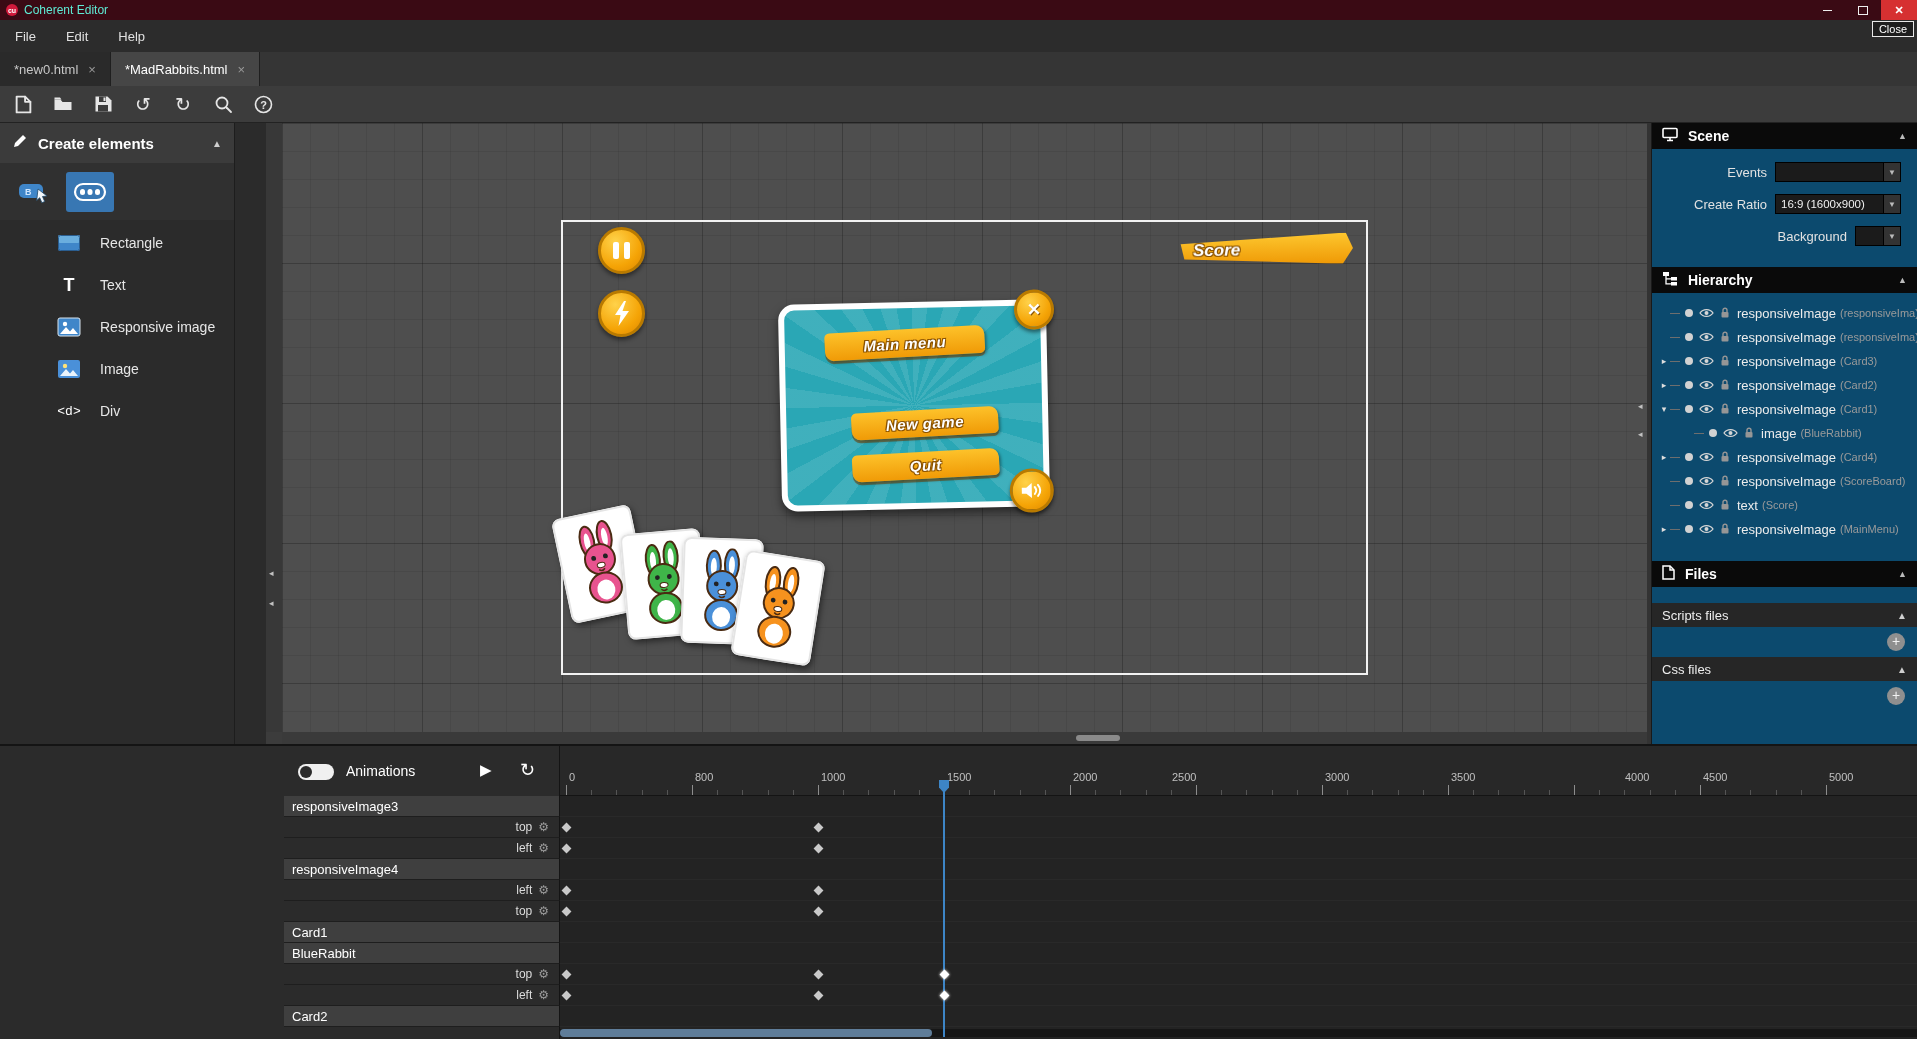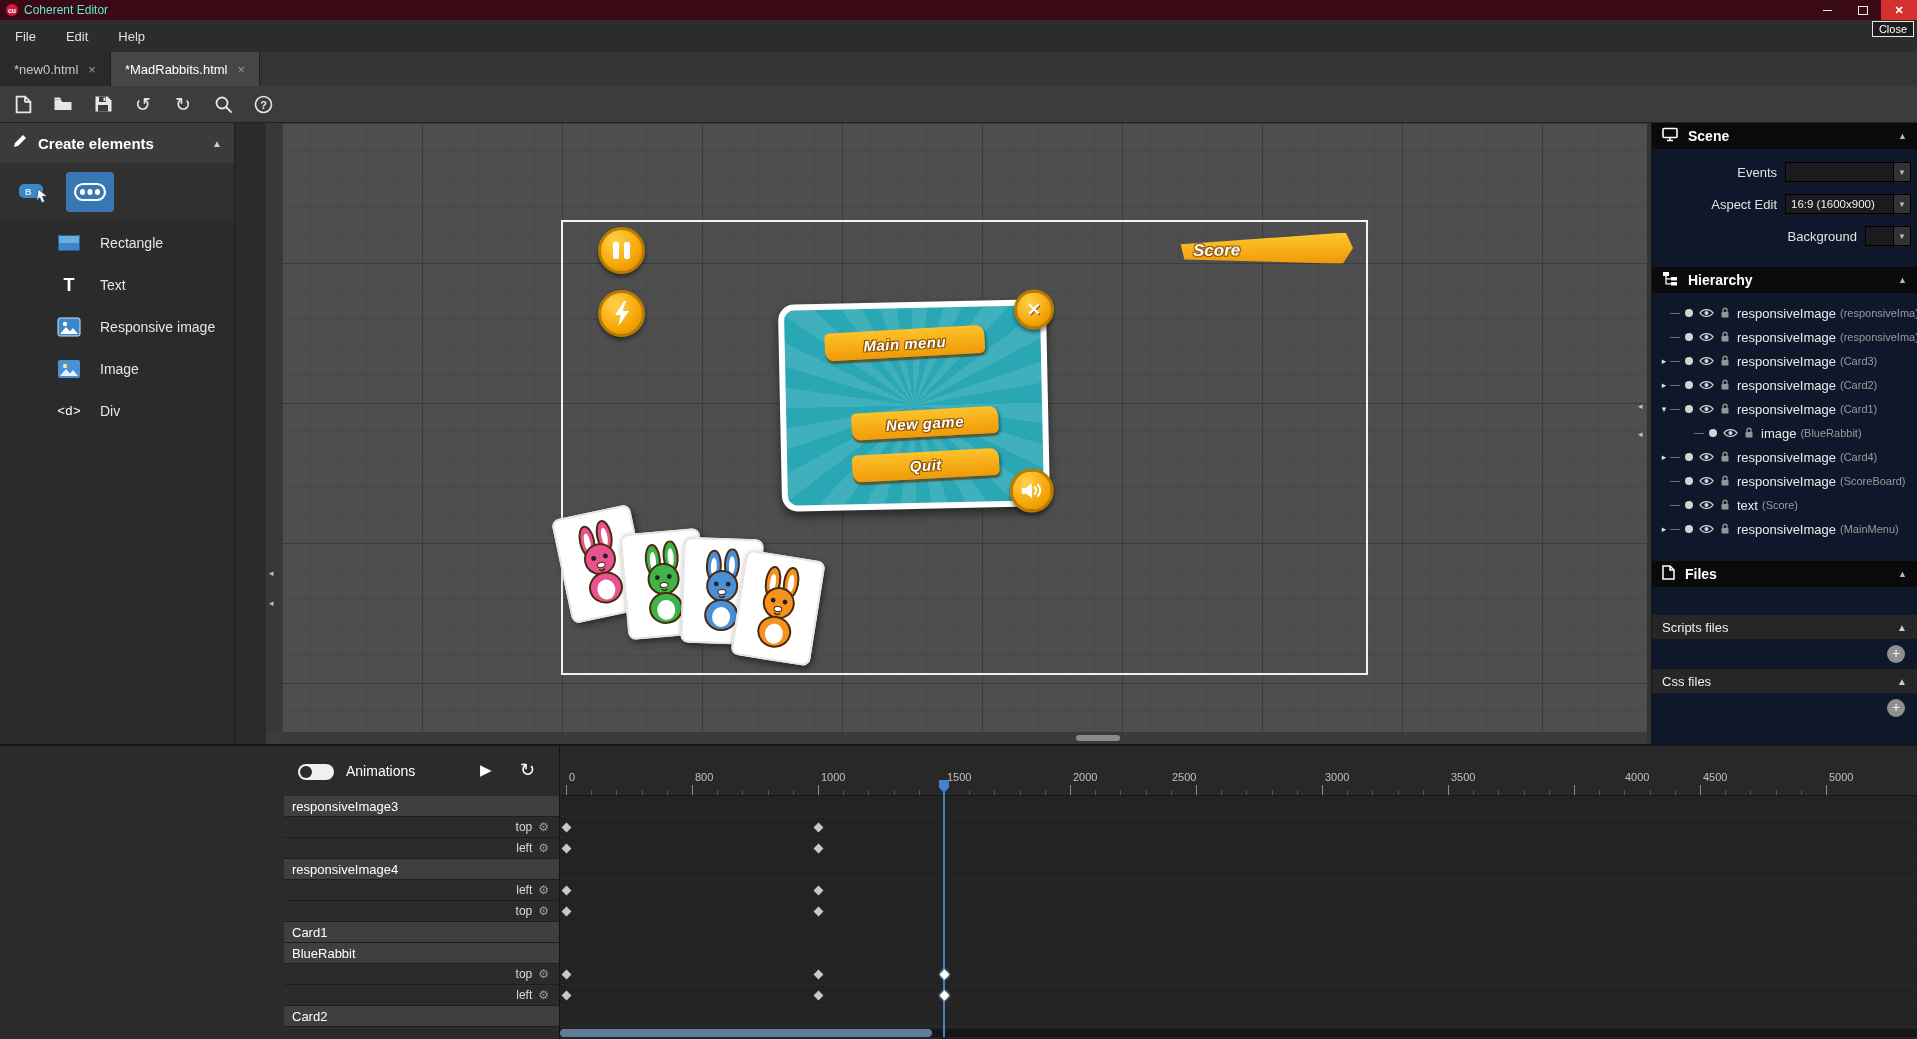--- a/index.html
+++ b/index.html
@@ -95,44 +95,44 @@
     box-shadow:0 3px 0 rgba(110,60,0,.55),2px 2px 3px rgba(0,0,0,.35);
     color:#fff;font-weight:bold;font-style:italic;letter-spacing:.5px;
     text-shadow:1px 1px 0 #8a5200,-1px 1px 0 #8a5200,1px -1px 0 #8a5200,-1px -1px 0 #8a5200;
     display:flex;align-items:center;justify-content:center;transform:rotate(-2deg);}
 
   .card{position:absolute;width:80px;height:106px;background:#fff;border-radius:8px;
     box-shadow:2px 3px 6px rgba(0,0,0,.5), inset 0 0 0 2px #e4e4e4;
     display:flex;align-items:center;justify-content:center;}
 
   
-  .right-panel{position:absolute;left:1651px;top:123px;width:266px;height:707px;background:#0f172a;border-left:1px solid #1a1a1a;box-sizing:border-box;overflow:hidden;}
+  .right-panel{position:absolute;left:1651px;top:123px;width:266px;height:707px;background:#0c4a6e;border-left:1px solid #1a1a1a;box-sizing:border-box;overflow:hidden;}
   .panel-header{height:26px;background:#0a0a0a;display:flex;align-items:center;gap:10px;padding:0 10px;}
   .panel-header .ph-title{font-size:14px;font-weight:bold;color:#fff;flex:1;}
   .panel-header .collapse{font-size:9px;color:#bbb;}
-  .sp-fields{padding:12px 6px 0 8px;}
+  .sp-fields{padding:12px 16px 0 8px;}
   .sp-row{display:flex;align-items:center;justify-content:flex-end;height:22px;margin-bottom:10px;gap:8px;}
   .sp-label{font-size:13px;color:#e2e2e2;}
   .sp-select{width:126px;height:20px;background:#1b1b1b;border:1px solid #000;display:flex;align-items:center;box-sizing:border-box;}
   .sp-select.sp-narrow{width:46px;}
   .sp-value{flex:1;font-size:11.5px;color:#f0f0f0;padding-left:5px;white-space:nowrap;overflow:hidden;}
   .sp-arrow{width:16px;height:100%;background:#333;border-left:1px solid #000;color:#bbb;font-size:8px;
     display:flex;align-items:center;justify-content:center;}
   .hierarchy-header{margin-top:20px;}
   .h-list{padding:8px 0 0 0;}
   .h-row{height:24px;display:flex;align-items:center;white-space:nowrap;overflow:hidden;}
   .h-exp{width:12px;font-size:9px;color:#ddd;text-align:center;flex-shrink:0;}
   .h-guide{width:10px;height:1px;background:#6e6e6e;margin-right:5px;flex-shrink:0;}
   .h-dot{width:8px;height:8px;border-radius:50%;background:#d2d2d2;margin-right:6px;flex-shrink:0;}
   .h-eye{margin-right:6px;display:flex;flex-shrink:0;}
   .h-lock{margin-right:7px;display:flex;flex-shrink:0;}
   .h-type{font-size:13px;color:#ececec;}
   .h-sub{font-size:11px;color:#9a9a9a;margin-left:4px;}
   .files-header{margin-top:20px;}
-  .files-sections{padding-top:16px;margin-top:12px;}
+  .files-sections{padding-top:16px;}
   .fs-bar{height:24px;background:#262626;display:flex;align-items:center;padding:0 10px;justify-content:space-between;}
   .fs-label{font-size:13px;color:#eee;}
   .fs-row{height:30px;position:relative;}
   .fs-plus{position:absolute;right:12px;top:6px;width:18px;height:18px;border-radius:50%;background:#8f8f8f;
     color:#f2f2f2;font-size:14px;line-height:17px;text-align:center;}
   .fs-row + .fs-bar{margin-top:0px;}
 
   
   .animations{position:absolute;left:0;top:744px;width:1917px;height:295px;background:#232323;border-top:2px solid #141414;box-sizing:border-box;}
   .an-left{position:absolute;left:0;top:0;width:284px;height:100%;background:#2b2b2b;}
@@ -437,21 +437,21 @@
     </div>
     <div class="sp-fields">
         <div class="sp-row">
           <span class="sp-label">Events</span>
           <div class="sp-select">
             <span class="sp-value"></span>
             <span class="sp-arrow">▼</span>
           </div>
         </div>
         <div class="sp-row">
-          <span class="sp-label">Aspect Edit</span>
+          <span class="sp-label">Create Ratio</span>
           <div class="sp-select">
             <span class="sp-value">16:9 (1600x900)</span>
             <span class="sp-arrow">▼</span>
           </div>
         </div>
         <div class="sp-row">
           <span class="sp-label">Background</span>
           <div class="sp-select sp-narrow">
             <span class="sp-value"></span>
             <span class="sp-arrow">▼</span>

